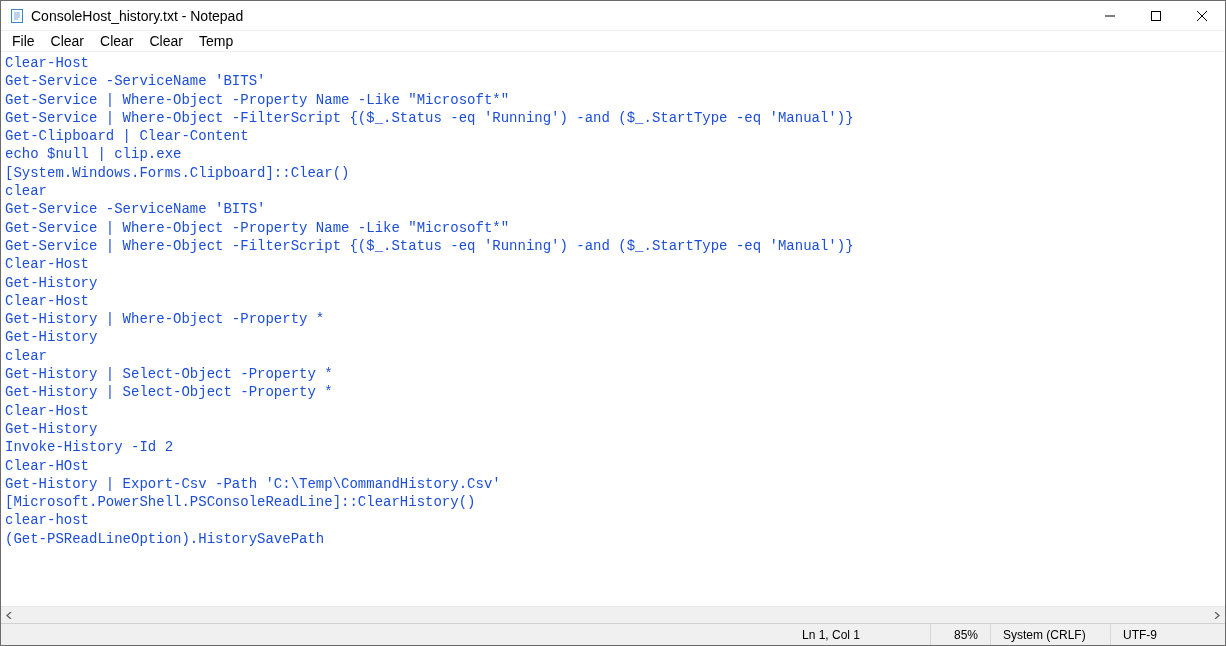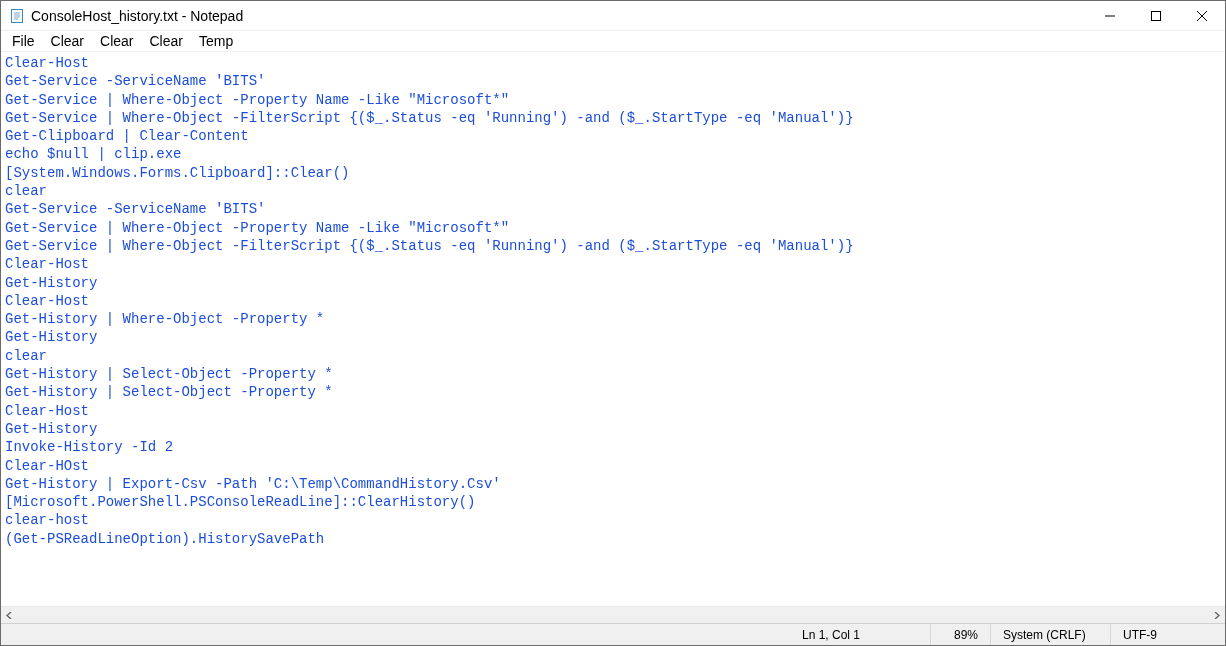--- a/index.html
+++ b/index.html
@@ -199,16 +199,16 @@
       <svg width="7" height="7" viewBox="0 0 7 7">
           <path d="M2 0 L6 3.5 L2 7" fill="none" stroke="#606060" stroke-width="1.3"></path>
         </svg>
     </div>
   </div>
 </div>
 
 <div class="statusbar">
   <div class="spacer"></div>
   <div class="status-cell pos">Ln 1, Col 1</div>
-  <div class="status-cell zoom">89%</div>
+  <div class="status-cell zoom">85%</div>
   <div class="status-cell eol">System (CRLF)</div>
   <div class="status-cell enc">UTF-9</div>
 </div>
 
 </body></html>

